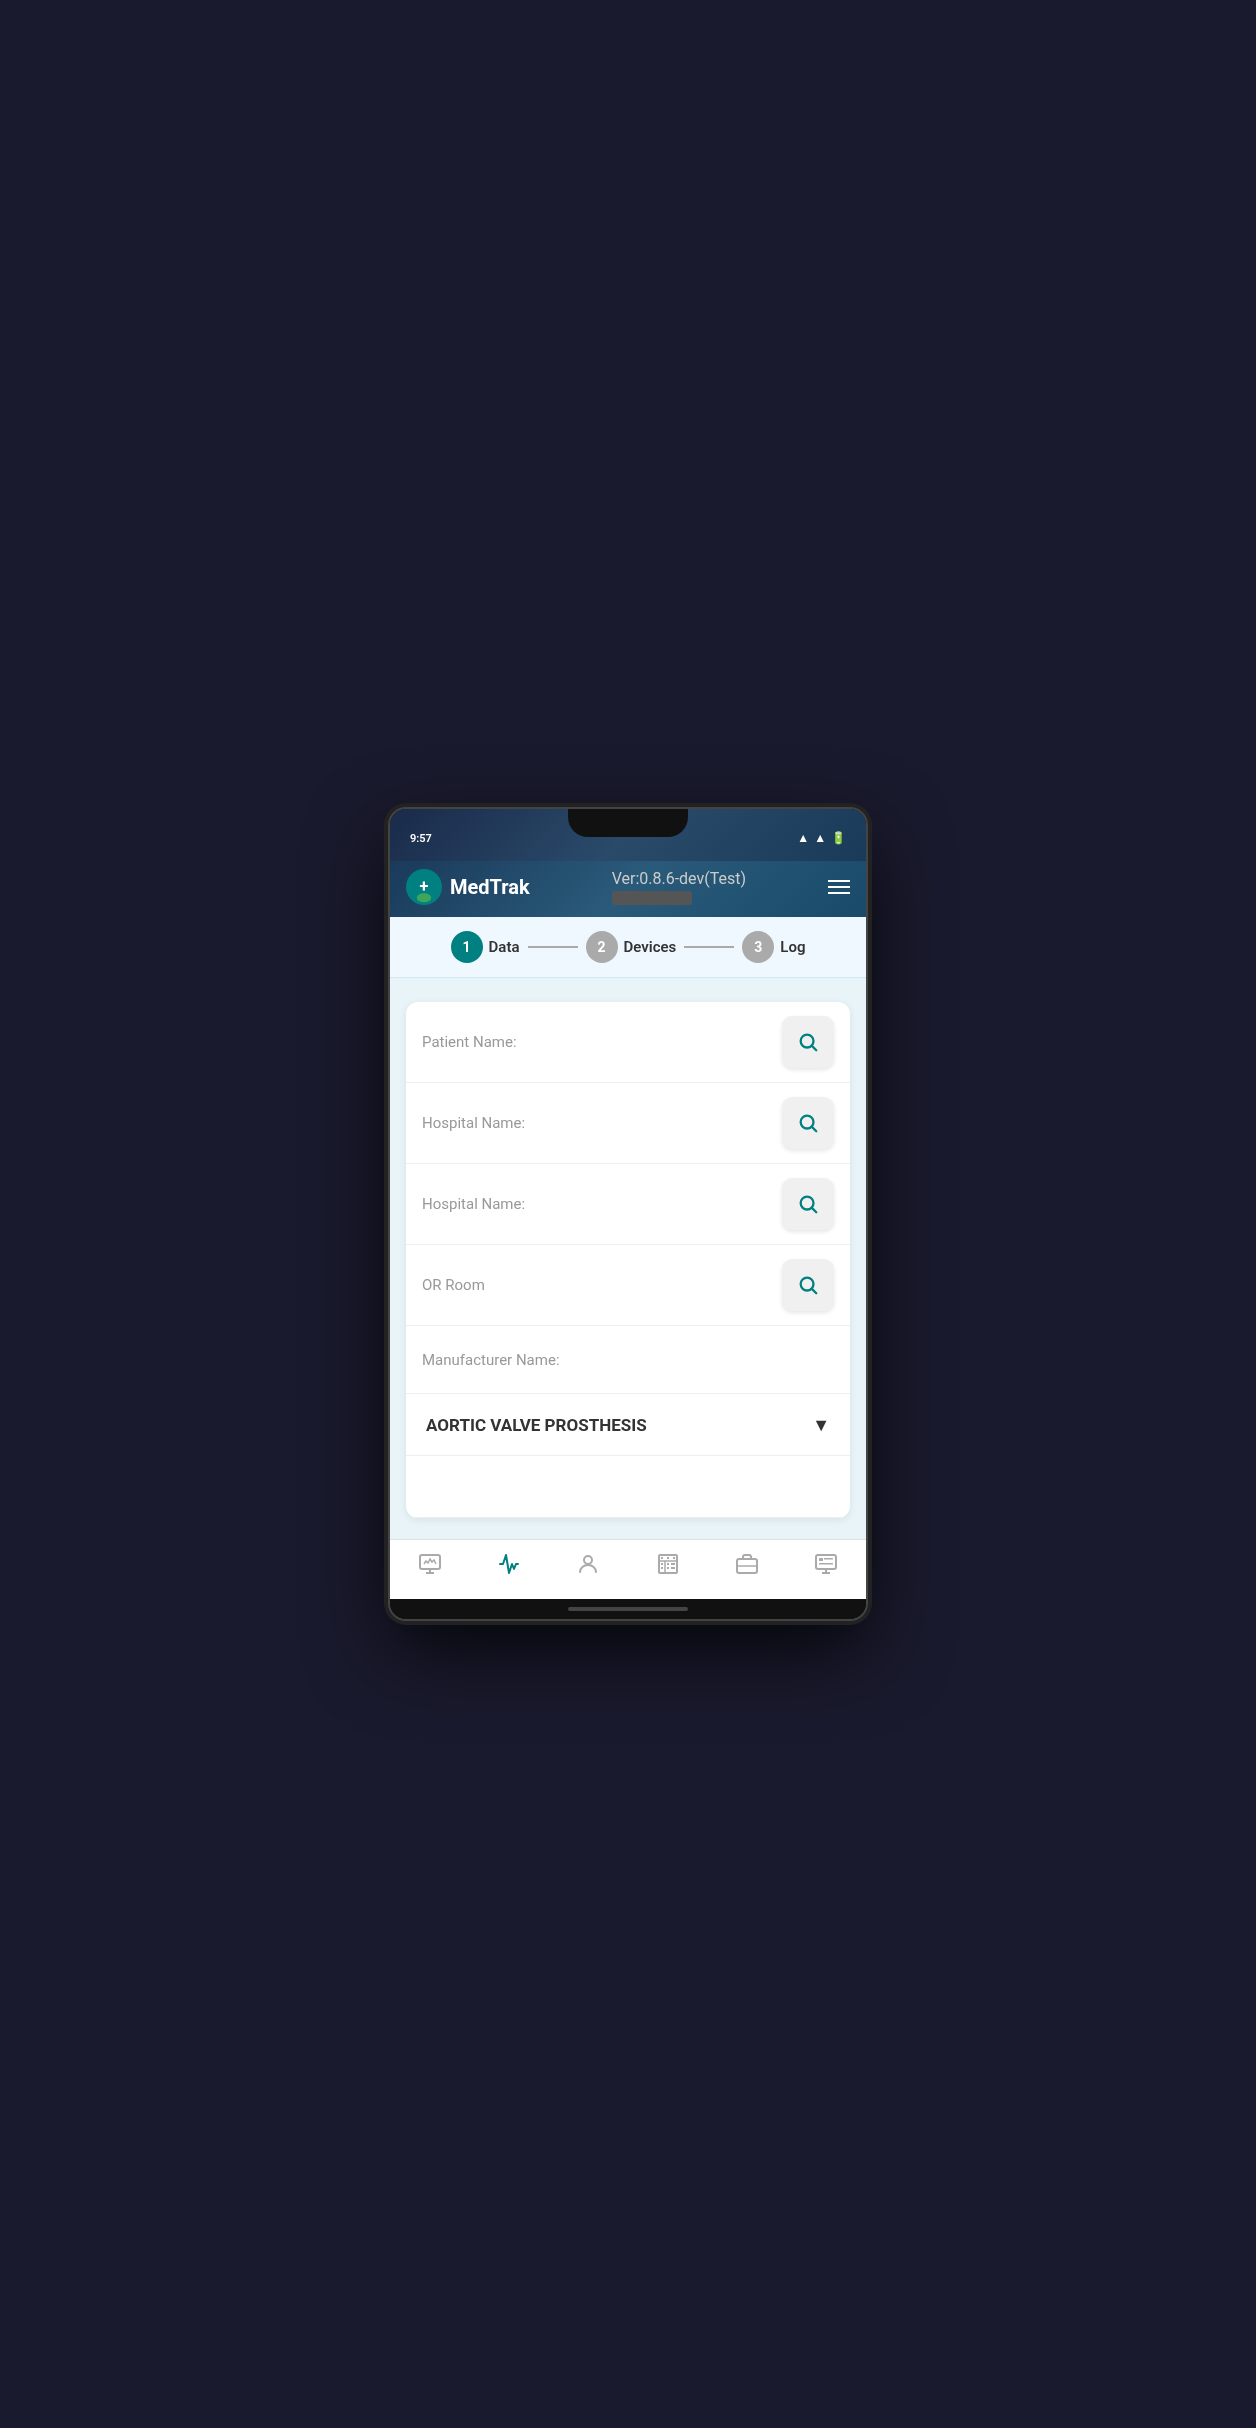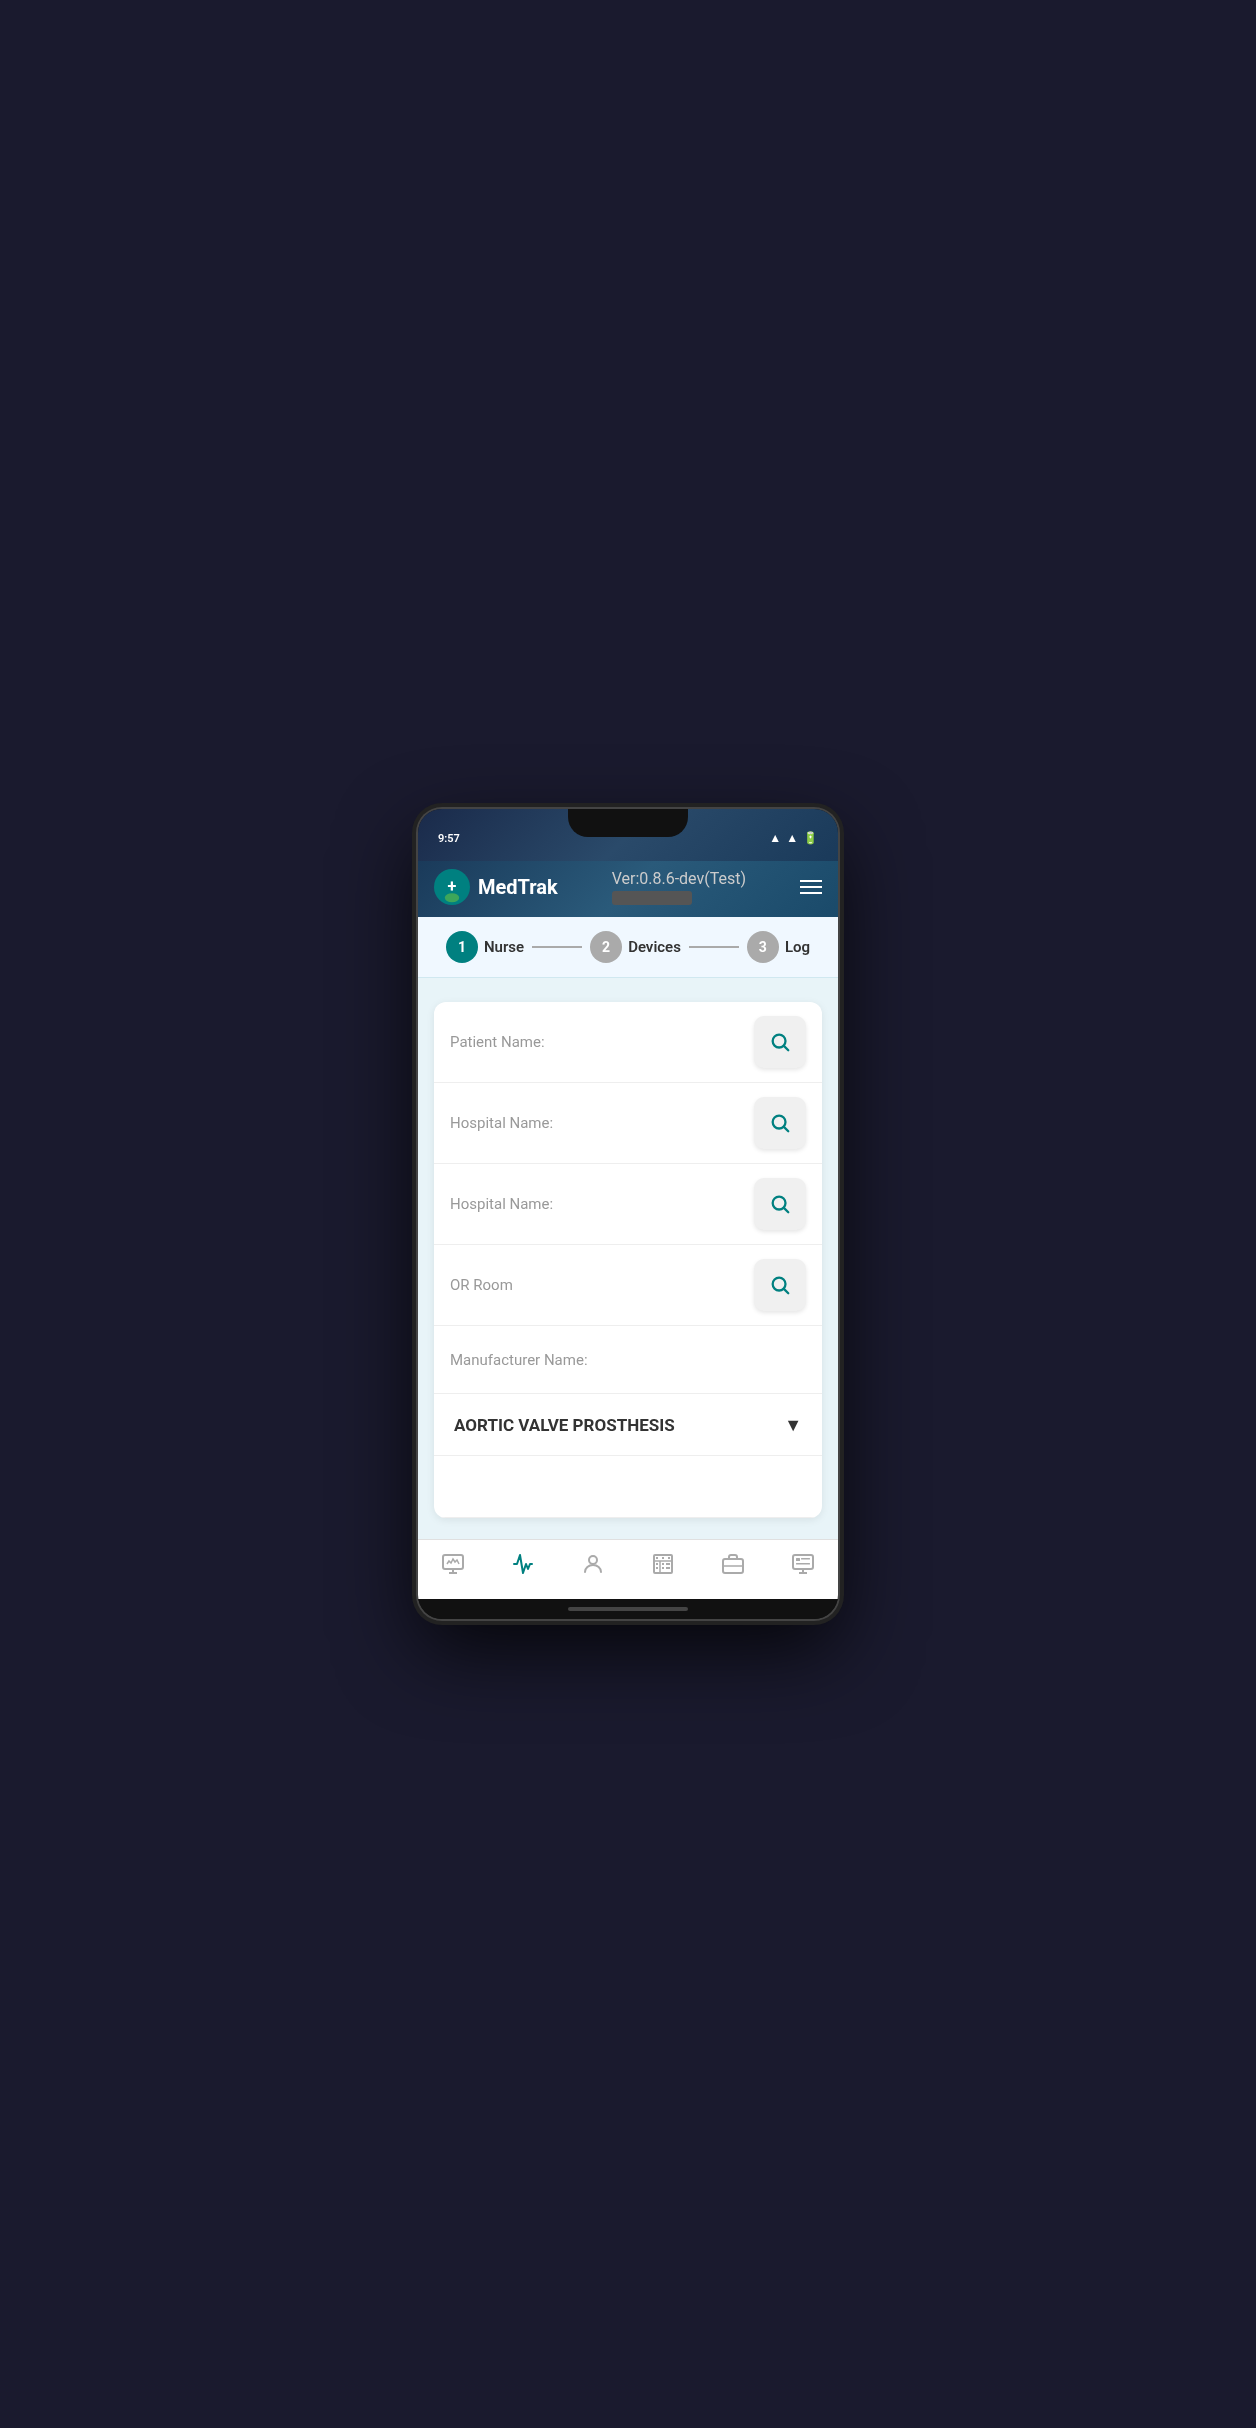--- a/index.html
+++ b/index.html
@@ -7,24 +7,24 @@
     body {
       background: #1a1a2e;
       display: flex;
       justify-content: center;
       align-items: center;
       min-height: 100vh;
       font-family: -apple-system, BlinkMacSystemFont, 'Segoe UI', Roboto, sans-serif;
     }
 
     .phone-frame {
-      width: 420px;
+      width: 476px;
       height: 810px;
       background: #111;
-      border-radius: 24px;
+      border-radius: 16px;
       box-shadow: 0 0 0 2px #444, 0 0 0 6px #222, 0 30px 80px rgba(0,0,0,0.8);
       position: relative;
       overflow: hidden;
       display: flex;
       flex-direction: column;
     }
 
     
     .status-bar {
       background: linear-gradient(135deg, #1a2a4a 0%, #2a4a6a 50%, #1a3a5a 100%);
@@ -327,21 +327,21 @@
     </div>
   </div>
 
   <div class="main-content">
 
     <div class="stepper">
       <div class="step-item">
         <div class="step-circle active">
           <span>1</span>
         </div>
-        <span class="step-label">Nurse</span>
+        <span class="step-label">Data</span>
       </div>
       <div class="step-line"></div>
       <div class="step-item">
         <div class="step-circle inactive">
           <span>2</span>
         </div>
         <span class="step-label">Devices</span>
       </div>
       <div class="step-line"></div>
       <div class="step-item">

